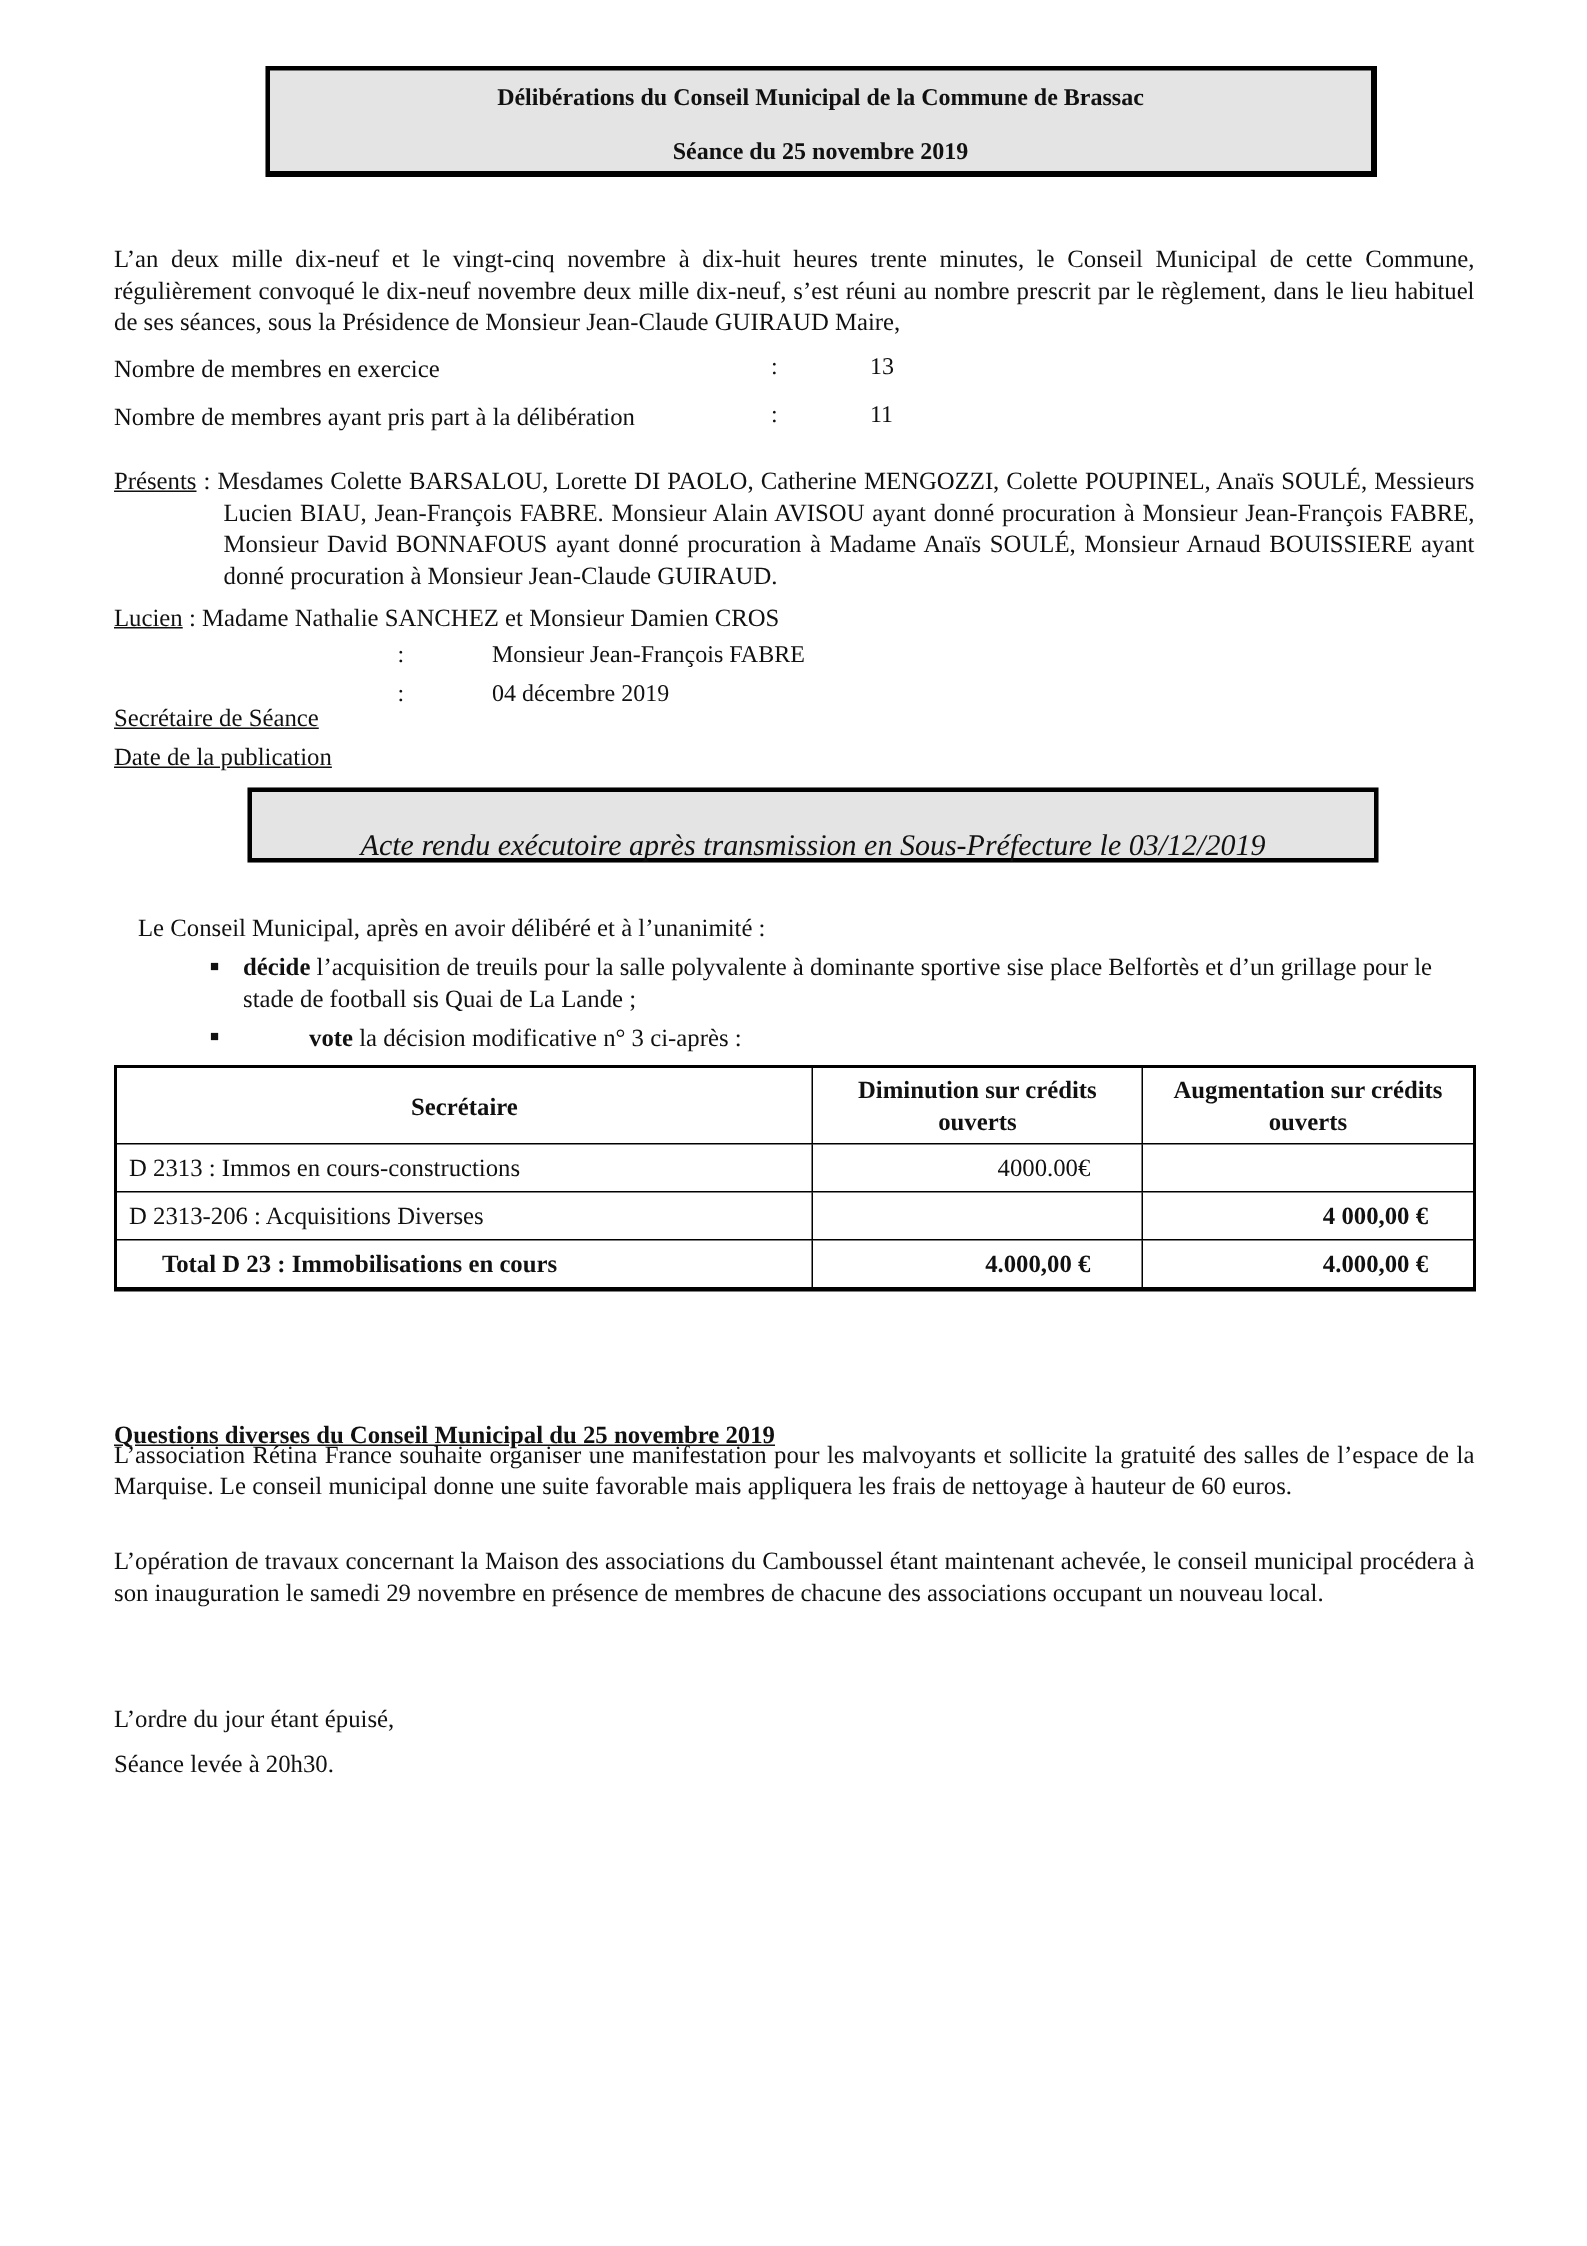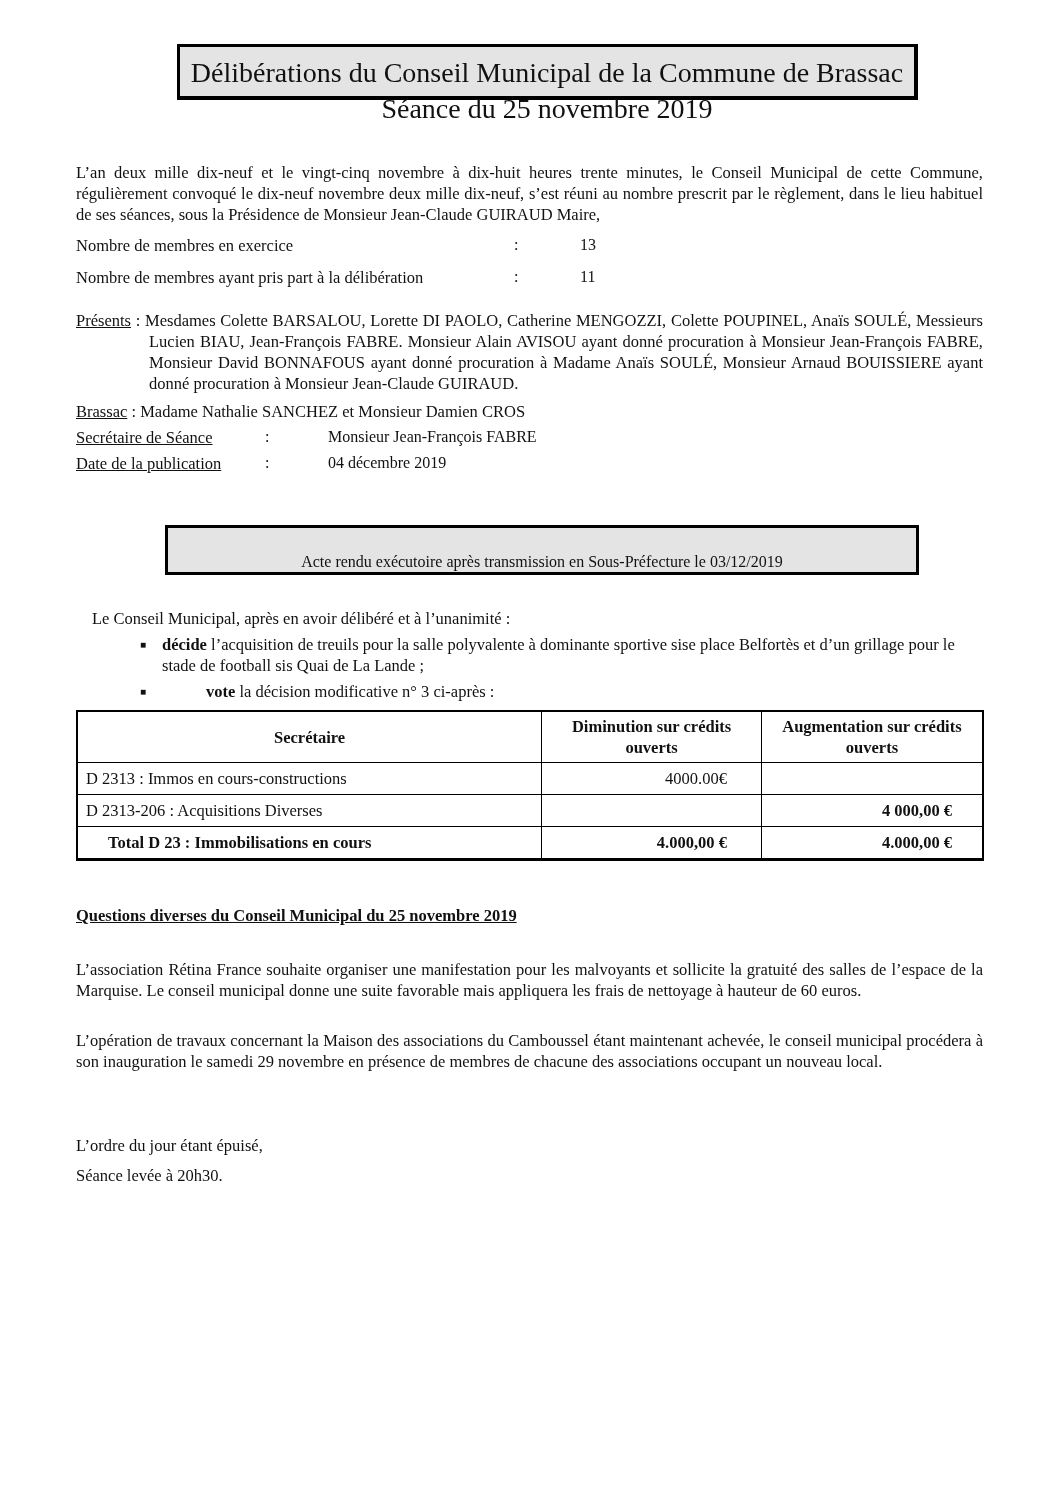--- a/index.html
+++ b/index.html
@@ -1,30 +1,30 @@
 <!DOCTYPE html>
 <html><head>
 <meta charset="utf-8">
 <style>
   html, body { margin: 0; padding: 0; background: #ffffff; }
   body { width: 1058px; height: 1497px; position: relative; overflow: hidden;
          font-family: "Liberation Serif", serif; color: #111; font-size: 16px; }
   .abs { position: absolute; }
-  .title-box { left: 177px; top: 44px; width: 741px; height: 56px; background: #e4e4e4;
+  .title-box { left: 177px; top: 44px; width: 741px; height: 74px; background: #e4e4e4;
                border: 3px solid #000; border-bottom-width: 4px; border-right-width: 4px; box-sizing: border-box;
-               text-align: center; font-weight: normal; font-size: 28px; }
+               text-align: center; font-weight: bold; font-size: 16px; }
   .title-box .l1 { position: absolute; left: 0; right: 0; top: 10px; }
   .title-box .l2 { position: absolute; left: 0; right: 0; top: 46px; }
   .para { left: 76px; width: 907px; line-height: 21px; text-align: justify; font-size: 16.5px; }
   .row-label { left: 76px; font-size: 16.5px; }
-  .u { text-decoration: underline; }
+  .u { text-decoration: underline; margin-top: 41px; }
   .decision-box { left: 165px; top: 525px; width: 754px; height: 50px; background: #e4e4e4;
                   border: 3px solid #000; box-sizing: border-box; text-align: center; }
   .decision-box .l1 { position: absolute; left: 0; right: 0; top: 4px; font-weight: bold; font-size: 16.5px; }
-  .decision-box .l2 { position: absolute; left: 0; right: 0; top: 25px; font-size: 16px; }
+  .decision-box .l2 { position: absolute; left: 0; right: 0; top: 25px; font-style: italic; font-size: 20px; }
   .bullet { position: absolute; left: 140px; font-size: 10px; }
   table.budget { position: absolute; left: 76px; top: 710px; width: 908px; border-collapse: collapse; font-size: 16.5px; }
   table.budget td, table.budget th { border: 1.5px solid #000; padding: 2px 8px; }
   table.budget th { font-weight: bold; text-align: center; height: 46px; line-height: 21px; }
   table.budget td { height: 27px; }
   table.budget tr.total td { border-bottom: 3px solid #000; border-top: 1.5px solid #000; padding-left: 30px; }
   table.budget { border: 2px solid #000; }
   .num { text-align: right; font-weight: normal; margin-top: 40px; }
   .bold { font-weight: bold; }
 </style>
@@ -44,21 +44,21 @@
 
 <div class="abs row-label" style="top:268px;">Nombre de membres ayant pris part à la délibération</div>
 <div class="abs" style="left:514px; top:268px;">:</div>
 <div class="abs" style="left:580px; top:268px;">11</div>
 
 <div class="abs para" style="top:310px; padding-left:73px; text-indent:-73px; width:834px;">
   <span class="u">Présents</span><span> : </span><span>Mesdames Colette BARSALOU, Lorette DI PAOLO, Catherine MENGOZZI, Colette POUPINEL, Anaïs SOULÉ, Messieurs Lucien BIAU, Jean-François FABRE. Monsieur Alain AVISOU ayant donné procuration à Monsieur Jean-François FABRE, Monsieur David BONNAFOUS ayant donné procuration à Madame Anaïs SOULÉ, Monsieur Arnaud BOUISSIERE ayant donné procuration à Monsieur Jean-Claude GUIRAUD.</span>
 </div>
 
 <div class="abs row-label" style="top:402px;">
-  <span class="u">Brassac</span><span> : Madame Nathalie SANCHEZ et Monsieur Damien CROS</span>
+  <span class="u">Lucien</span><span> : Madame Nathalie SANCHEZ et Monsieur Damien CROS</span>
 </div>
 
 <div class="abs row-label u" style="top:428px;">Secrétaire de Séance</div>
 <div class="abs" style="left:265px; top:428px;">:</div>
 <div class="abs" style="left:328px; top:428px;">Monsieur Jean-François FABRE</div>
 
 <div class="abs row-label u" style="top:454px;">Date de la publication</div>
 <div class="abs" style="left:265px; top:454px;">:</div>
 <div class="abs" style="left:328px; top:454px;">04 décembre 2019</div>
 

